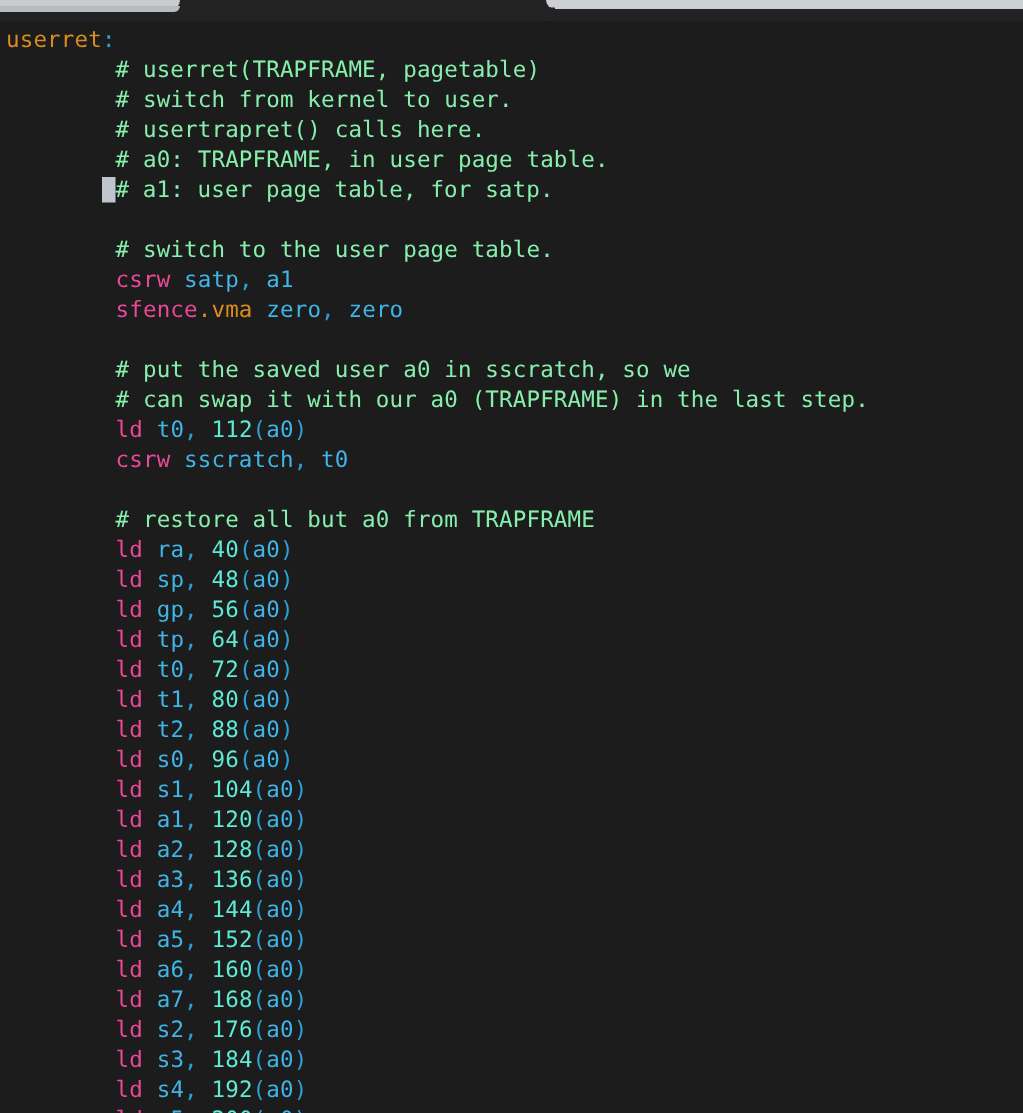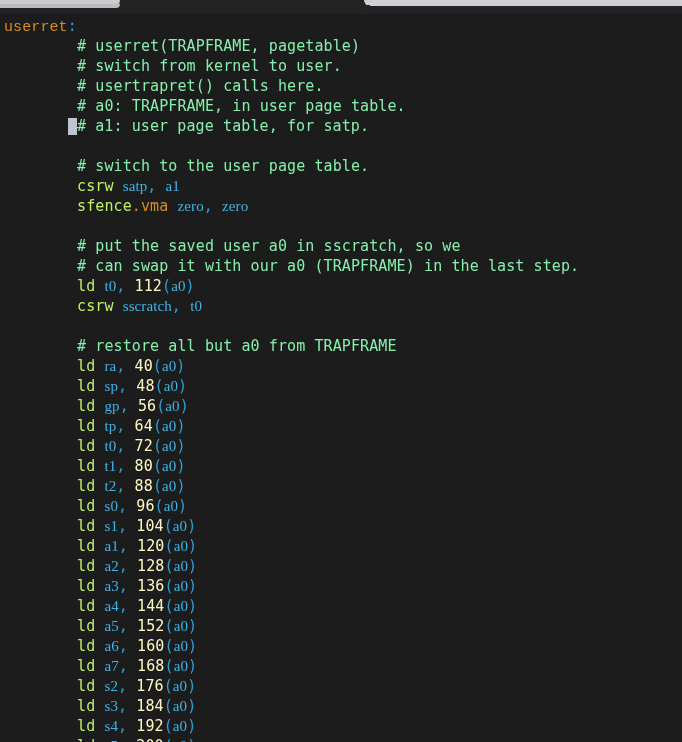--- a/index.html
+++ b/index.html
@@ -84,26 +84,26 @@
     white-space: pre;
     letter-spacing: 0.1px;
   }
   .line {
     display: block;
     height: 20px;
     white-space: pre;
   }
 
   
-  .tok-label   { color: #d98c1f; font-family: Liberation Mono, monospace; }
+  .tok-label   { color: #d98c1f; }
   .tok-punct   { color: #2e9fd4; }
   .tok-comment { color: #86efac; }
-  .tok-instr   { color: #bef264; }
-  .tok-reg     { color: #3fb5e8; font-family: Liberation Serif, serif; }
-  .tok-num     { color: #fef9c3; }
+  .tok-instr   { color: #ec4899; }
+  .tok-reg     { color: #3fb5e8; }
+  .tok-num     { color: #5eead4; }
   .tok-paren   { color: #2e9fd4; }
   .tok-ext     { color: #d98c1f; }
 
   
   .cursor {
     display: inline-block;
     width: 9px;
     height: 17px;
     background: #c0c4cc;
     vertical-align: -4px;

